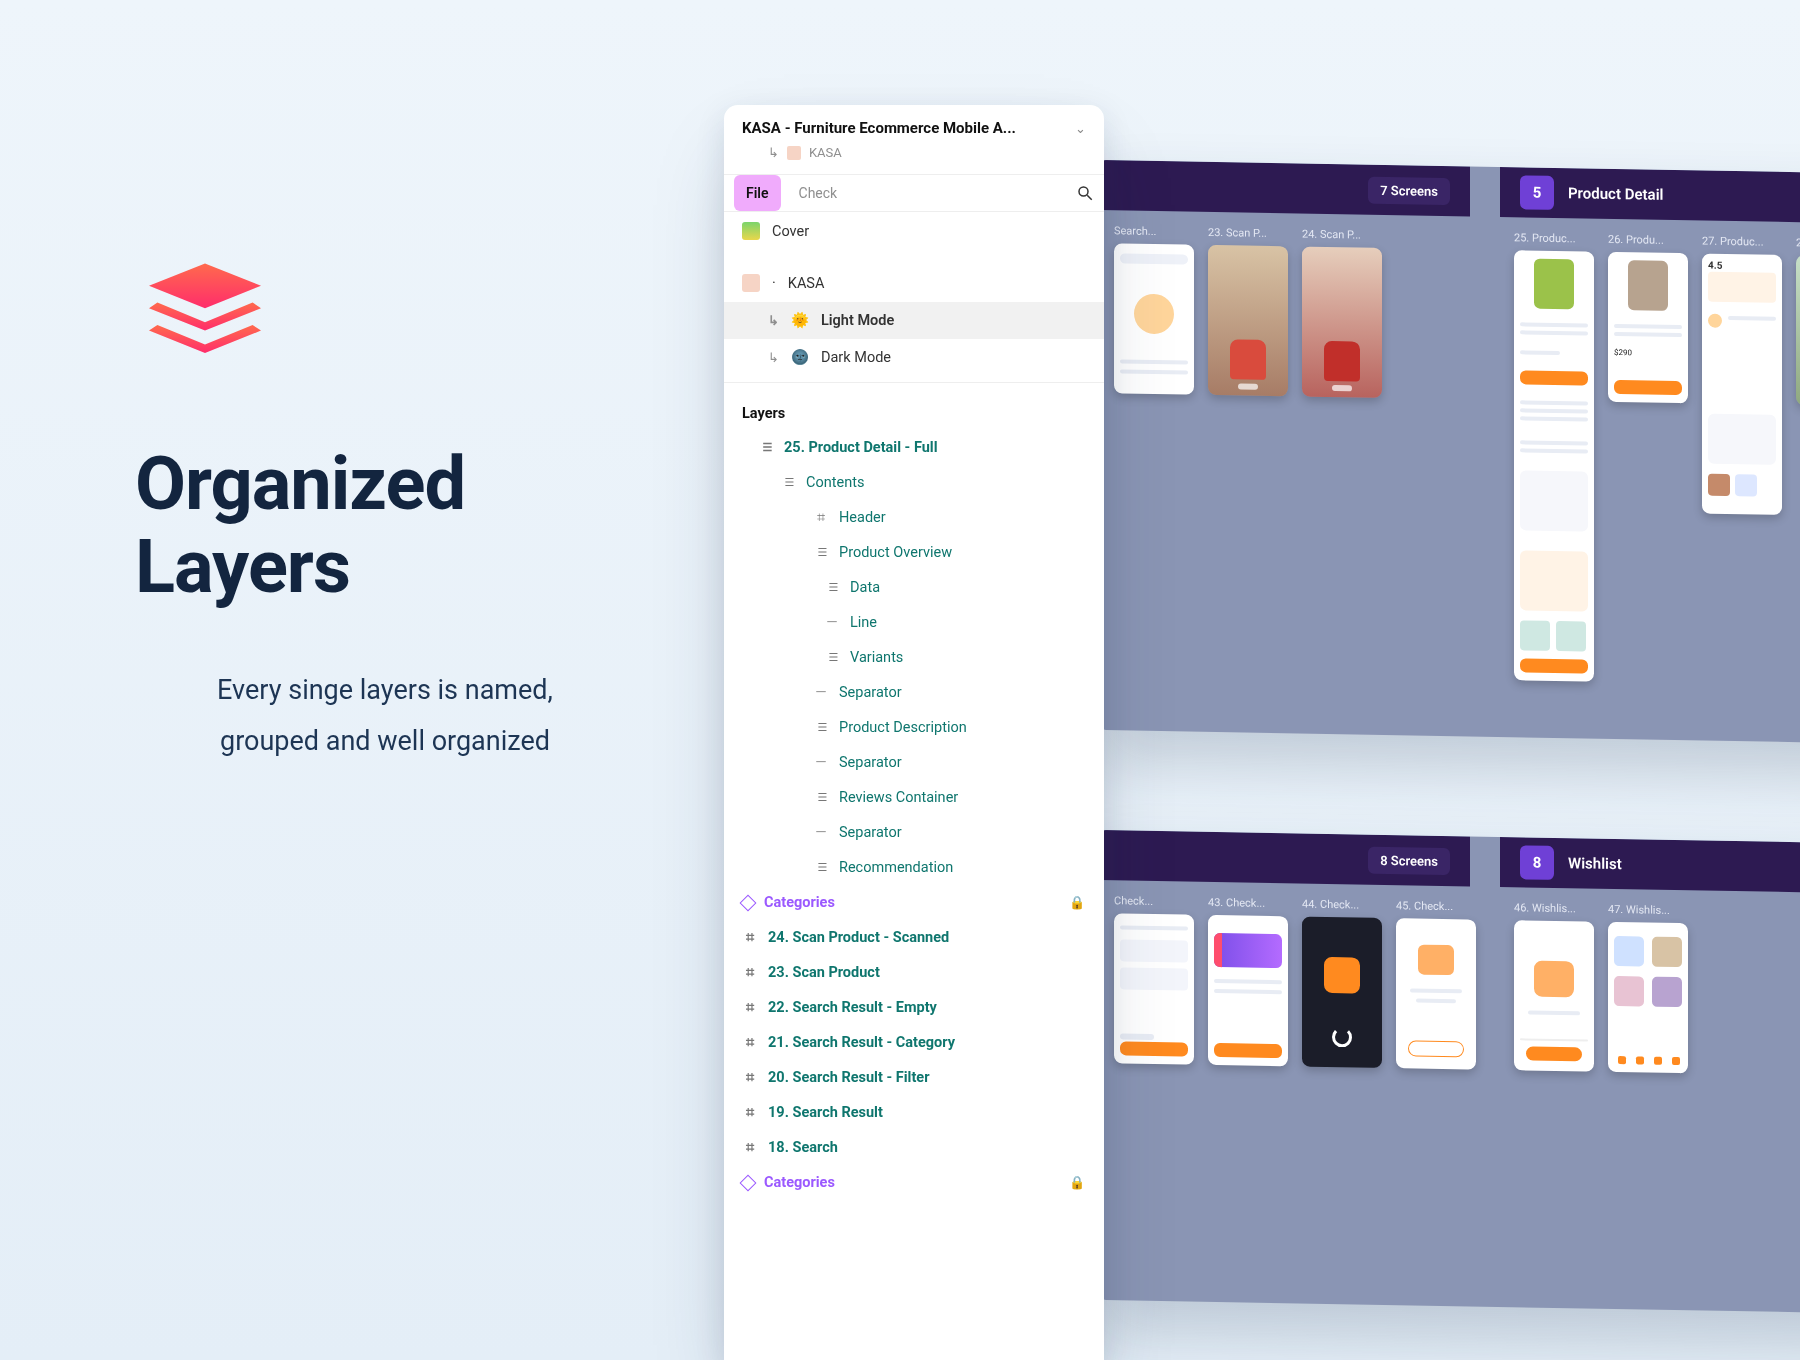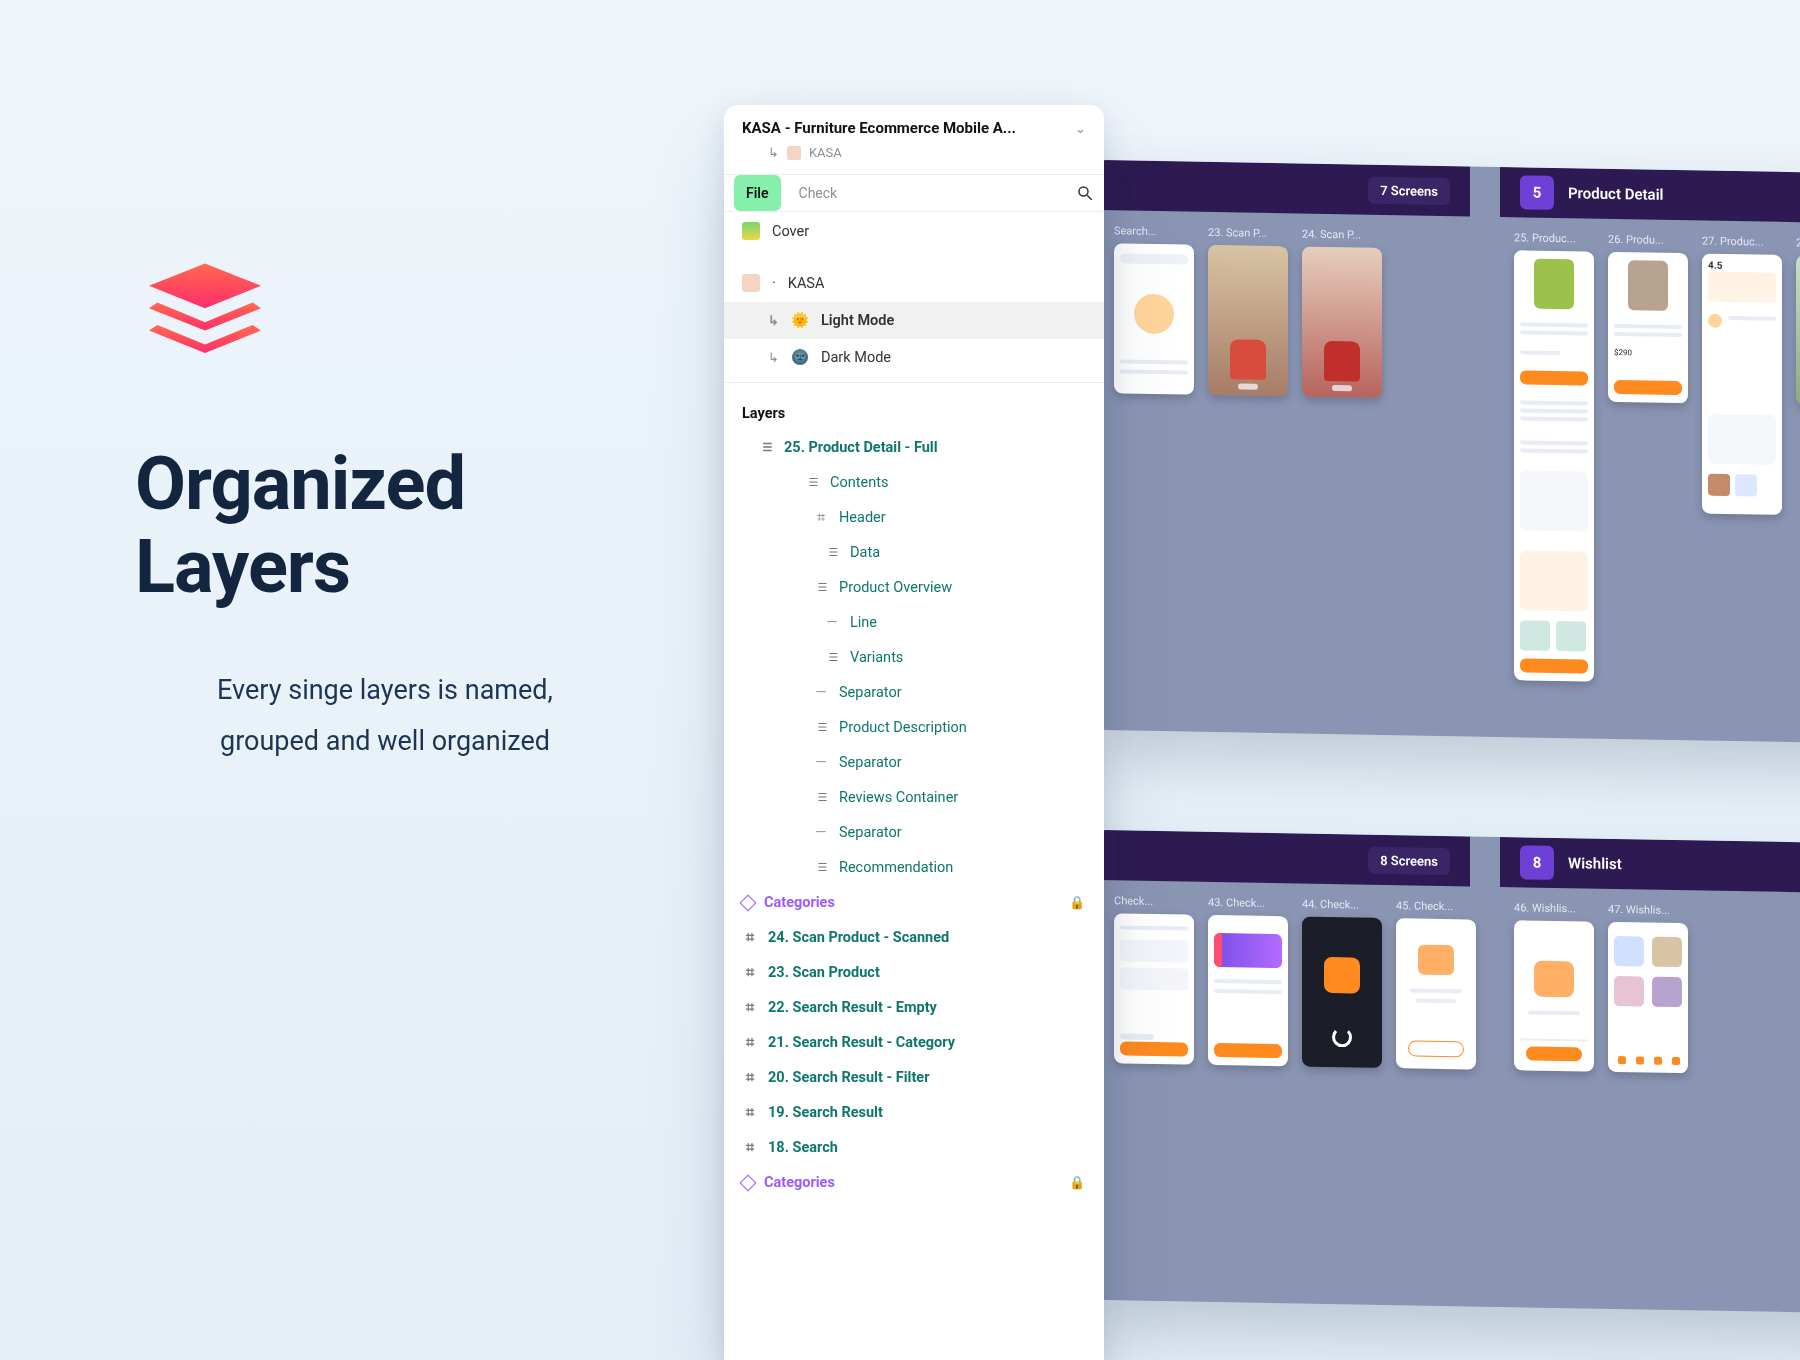--- a/index.html
+++ b/index.html
@@ -88,21 +88,21 @@
   }
   .tabbar .tab {
     padding:10px 12px;
     font-size:14px;
     color:#8f8f8f;
     border-radius:6px;
   }
   .tabbar .tab.active {
     color:#111;
     font-weight:600;
-    background:#86efac;
+    background:#f0abfc;
   }
   .tabbar .spacer{flex:1;}
   .magnifier { width:18px;height:18px; color:#333; }
 
   .section-label {
     display:flex;justify-content:space-between;align-items:center;
     padding:16px 18px 10px;
     font-weight:700;
   }
   .plus { font-size:20px; line-height:1; color:#333;}
@@ -147,21 +147,21 @@
     display:inline-flex;align-items:center;justify-content:center;
     color:#777;
     flex-shrink:0;
   }
   .layer-row.purple{color:#9b59ff;font-weight:700; justify-content:space-between;}
   .layer-row.purple .left{display:flex;align-items:center;gap:10px;}
   .lock{color:#c8b0ff;font-size:13px;}
   .diamond{width:12px;height:12px;border:1.5px solid currentColor;transform:rotate(45deg);}
 
   .d1{padding-left:34px;}
-  .d2{padding-left:80px;}
+  .d2{padding-left:56px;}
   .d3{padding-left:89px;}
   .d4{padding-left:100px;}
 
   .frame-ico:before{content:"⌗";color:#777;}
   .stack-ico:before{content:"☰";color:#777;font-size:11px;letter-spacing:-3px;}
   .line-ico:before{content:"—";color:#999;}
 
   
   .canvas{
     position:absolute;
@@ -327,27 +327,27 @@
       <span>25. Product Detail - Full</span>
     </div>
   <div class="layer-row d2">
       <span class="ico stack-ico"></span>
       <span>Contents</span>
     </div>
   <div class="layer-row d3">
       <span class="ico frame-ico"></span>
       <span>Header</span>
     </div>
+  <div class="layer-row d3">
+      <span class="ico stack-ico"></span>
+      <span>Product Overview</span>
+    </div>
   <div class="layer-row d4">
       <span class="ico stack-ico"></span>
       <span>Data</span>
-    </div>
-  <div class="layer-row d3">
-      <span class="ico stack-ico"></span>
-      <span>Product Overview</span>
     </div>
   <div class="layer-row d4">
       <span class="ico line-ico"></span>
       <span>Line</span>
     </div>
   <div class="layer-row d4">
       <span class="ico stack-ico"></span>
       <span>Variants</span>
     </div>
   <div class="layer-row d3">

